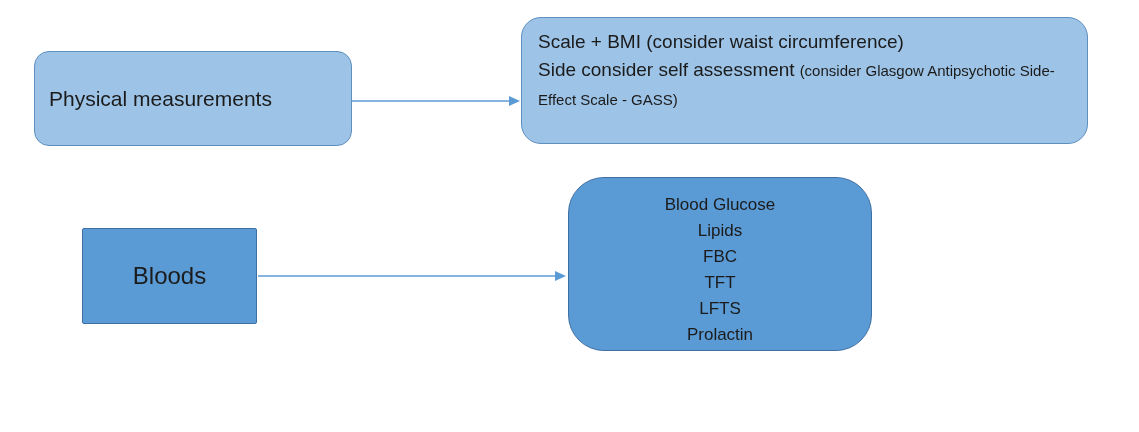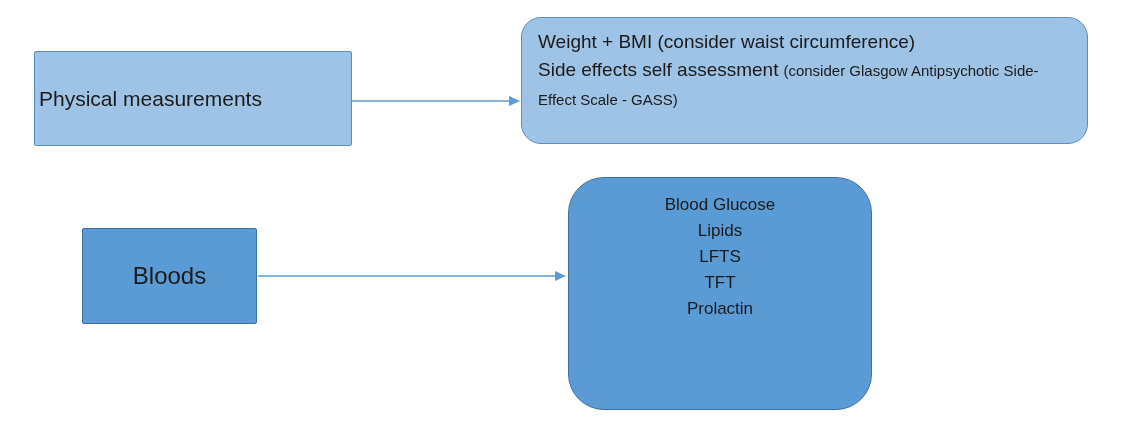--- a/index.html
+++ b/index.html
@@ -18,23 +18,23 @@
     background: #9DC3E6;
     border: 1px solid #5E8FBF;
   }
   .node-dark {
     background: #5B9BD5;
     border: 1px solid #3E6FA3;
   }
 
   .node-physical {
     left: 34px; top: 51px; width: 318px; height: 95px;
-    border-radius: 2px;
+    border-radius: 15px;
     display: flex; align-items: center;
-    padding-left: 4px;
+    padding-left: 14px;
     font-size: 21px;
   }
 
   .node-physical-details {
     left: 521px; top: 17px; width: 567px; height: 127px;
     border-radius: 20px;
     padding: 10px 16px;
     font-size: 19px;
     line-height: 28px;
   }
@@ -44,21 +44,21 @@
   .node-physical-details .line3-main { margin-right: 5px; }
 
   .node-bloods {
     left: 82px; top: 228px; width: 175px; height: 96px;
     border-radius: 2px;
     display: flex; align-items: center; justify-content: center;
     font-size: 24px;
   }
 
   .node-bloods-results {
-    left: 568px; top: 177px; width: 304px; height: 233px;
+    left: 568px; top: 177px; width: 304px; height: 174px;
     border-radius: 36px;
     padding-top: 14px;
     text-align: center;
     font-size: 17px;
     line-height: 26px;
   }
 
   .arrow { position: absolute; }
   .arrow-a { left: 352px; top: 95px; }
   .arrow-b { left: 258px; top: 270px; }
@@ -71,36 +71,37 @@
   <div class="node node-light node-physical">
     <span>Physical measurements</span>
   </div>
 
   <svg class="arrow arrow-a" width="169" height="12" viewBox="0 0 169 12">
     <line x1="0" y1="6" x2="158" y2="6" stroke="#5B9BD5" stroke-width="1.6"></line>
     <polygon points="157,1 168,6 157,11" fill="#5B9BD5"></polygon>
   </svg>
 
   <div class="node node-light node-physical-details">
-    <div>Weight + BMI (consider waist circumference)</div>
+    <div>Scale + BMI (consider waist circumference)</div>
     <div>
-      <span class="line3-main">Side effects self assessment</span><span class="note">(consider Glasgow Antipsychotic Side-Effect Scale - GASS)</span>
+      <span class="line3-main">Side consider self assessment</span><span class="note">(consider Glasgow Antipsychotic Side-Effect Scale - GASS)</span>
     </div>
   </div>
 
   <div class="node node-dark node-bloods">
     <span>Bloods</span>
   </div>
 
   <svg class="arrow arrow-b" width="309" height="12" viewBox="0 0 309 12">
     <line x1="0" y1="6" x2="298" y2="6" stroke="#5B9BD5" stroke-width="1.6"></line>
     <polygon points="297,1 308,6 297,11" fill="#5B9BD5"></polygon>
   </svg>
 
   <div class="node node-dark node-bloods-results">
     <div>Blood Glucose</div>
     <div>Lipids</div>
+    <div>FBC</div>
+    <div>TFT</div>
     <div>LFTS</div>
-    <div>TFT</div>
     <div>Prolactin</div>
   </div>
 
 </div>
 
 </body></html>

